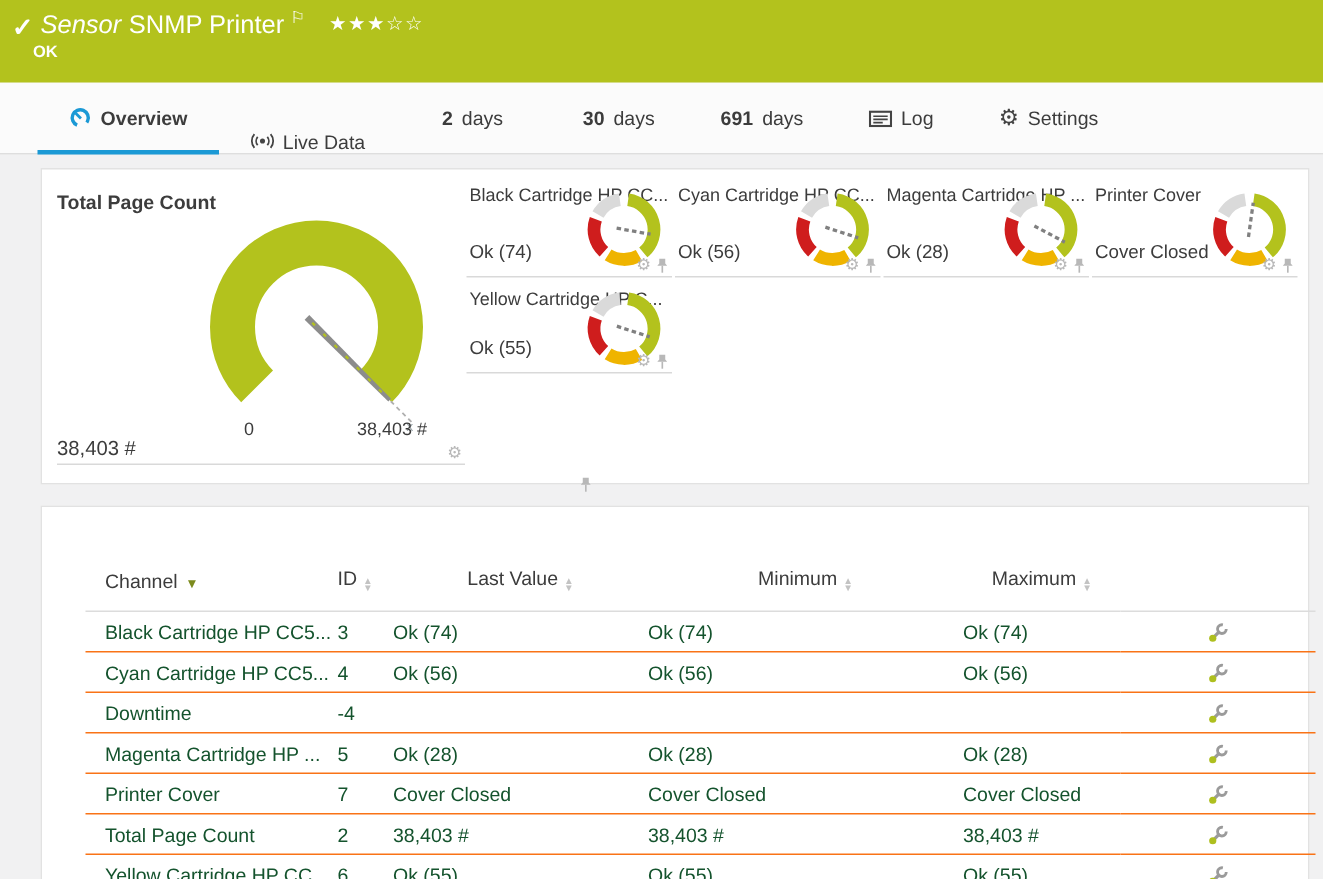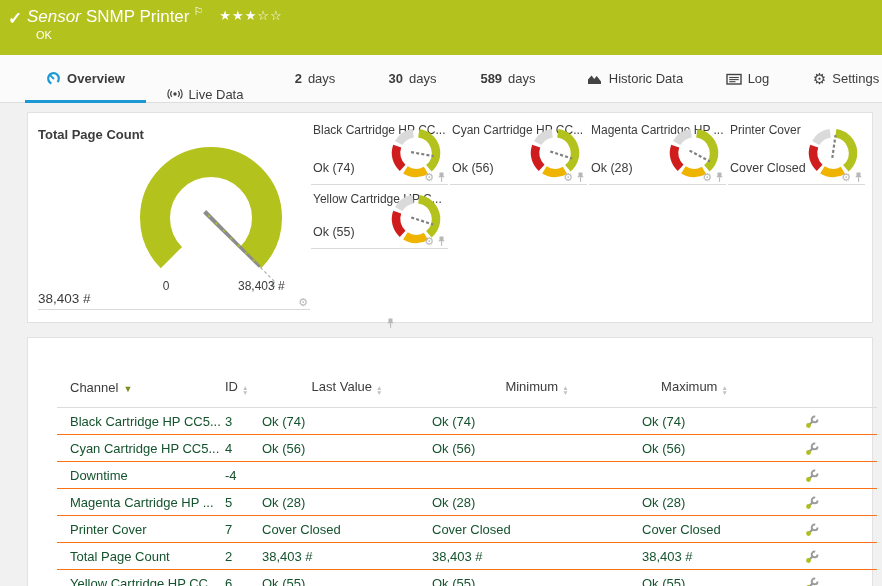--- a/index.html
+++ b/index.html
@@ -9,21 +9,21 @@
     font-family:"Liberation Sans", sans-serif;
     color:#3c3c3c;
   }
   
   .topbar{position:relative;height:55px;background:#b3c21d;color:#fff;}
   .topbar .check{position:absolute;left:8px;top:8px;font-size:17px;font-weight:bold;}
   .topbar .titleline{position:absolute;left:27px;top:5px;font-size:17px;white-space:nowrap;}
   .topbar .titleline em{font-style:italic;margin-right:5px;}
   .topbar .flag{font-size:11px;vertical-align:7px;margin-left:4px;}
   .topbar .stars{font-size:13px;letter-spacing:1px;margin-left:16px;vertical-align:2px;cursor:pointer;}
-  .topbar .status{position:absolute;left:36px;top:29px;font-size:11px;font-weight:normal;}
+  .topbar .status{position:absolute;left:22px;top:29px;font-size:11px;font-weight:bold;}
   
   .tabs{height:47px;background:#fbfbfb;border-bottom:1px solid #dedede;display:flex;align-items:stretch;font-size:13px;}
   .tab{position:relative;display:flex;align-items:center;justify-content:center;gap:6px;color:#3c3c3c;cursor:pointer;white-space:nowrap;}
   .tab.active::after{content:"";position:absolute;left:0;right:0;bottom:-1px;height:3px;background:#1b99d5;}
   .tab .num{font-weight:bold;}
   .tab svg{display:block;}
   .t-overview{margin-left:25px;width:121px;font-weight:600;}
   .t-live{margin-left:14px;width:90px;align-items:flex-end;}
   .t-2d{margin-left:35px;width:60px;}
   .t-30d{margin-left:35px;width:65px;}
@@ -105,28 +105,22 @@
   </div>
   <div class="tab t-2d">
     <span class="num">2</span>
     <span>days</span>
   </div>
   <div class="tab t-30d">
     <span class="num">30</span>
     <span>days</span>
   </div>
   <div class="tab t-365d">
-    <span class="num">589</span>
+    <span class="num">691</span>
     <span>days</span>
-  </div>
-  <div class="tab t-hist">
-    <svg width="16" height="15" viewBox="0 0 16 15">
-      <path d="M1 13V8.6L4.6 4.4l2.6 3.6 2.5-3 4.3 5.6V13z" fill="#444"></path>
-    </svg>
-    <span>Historic Data</span>
   </div>
   <div class="tab t-log">
     <svg width="16" height="14" viewBox="0 0 16 14">
       <rect x="1" y="2.5" width="14" height="9.5" fill="none" stroke="#444" stroke-width="1.4"></rect>
       <line x1="3.2" y1="5.5" x2="12.8" y2="5.5" stroke="#444" stroke-width="1.1"></line>
       <line x1="3.2" y1="7.6" x2="12.8" y2="7.6" stroke="#444" stroke-width="1.1"></line>
       <line x1="3.2" y1="9.7" x2="9.5" y2="9.7" stroke="#444" stroke-width="1.1"></line>
     </svg>
     <span>Log</span>
   </div>

